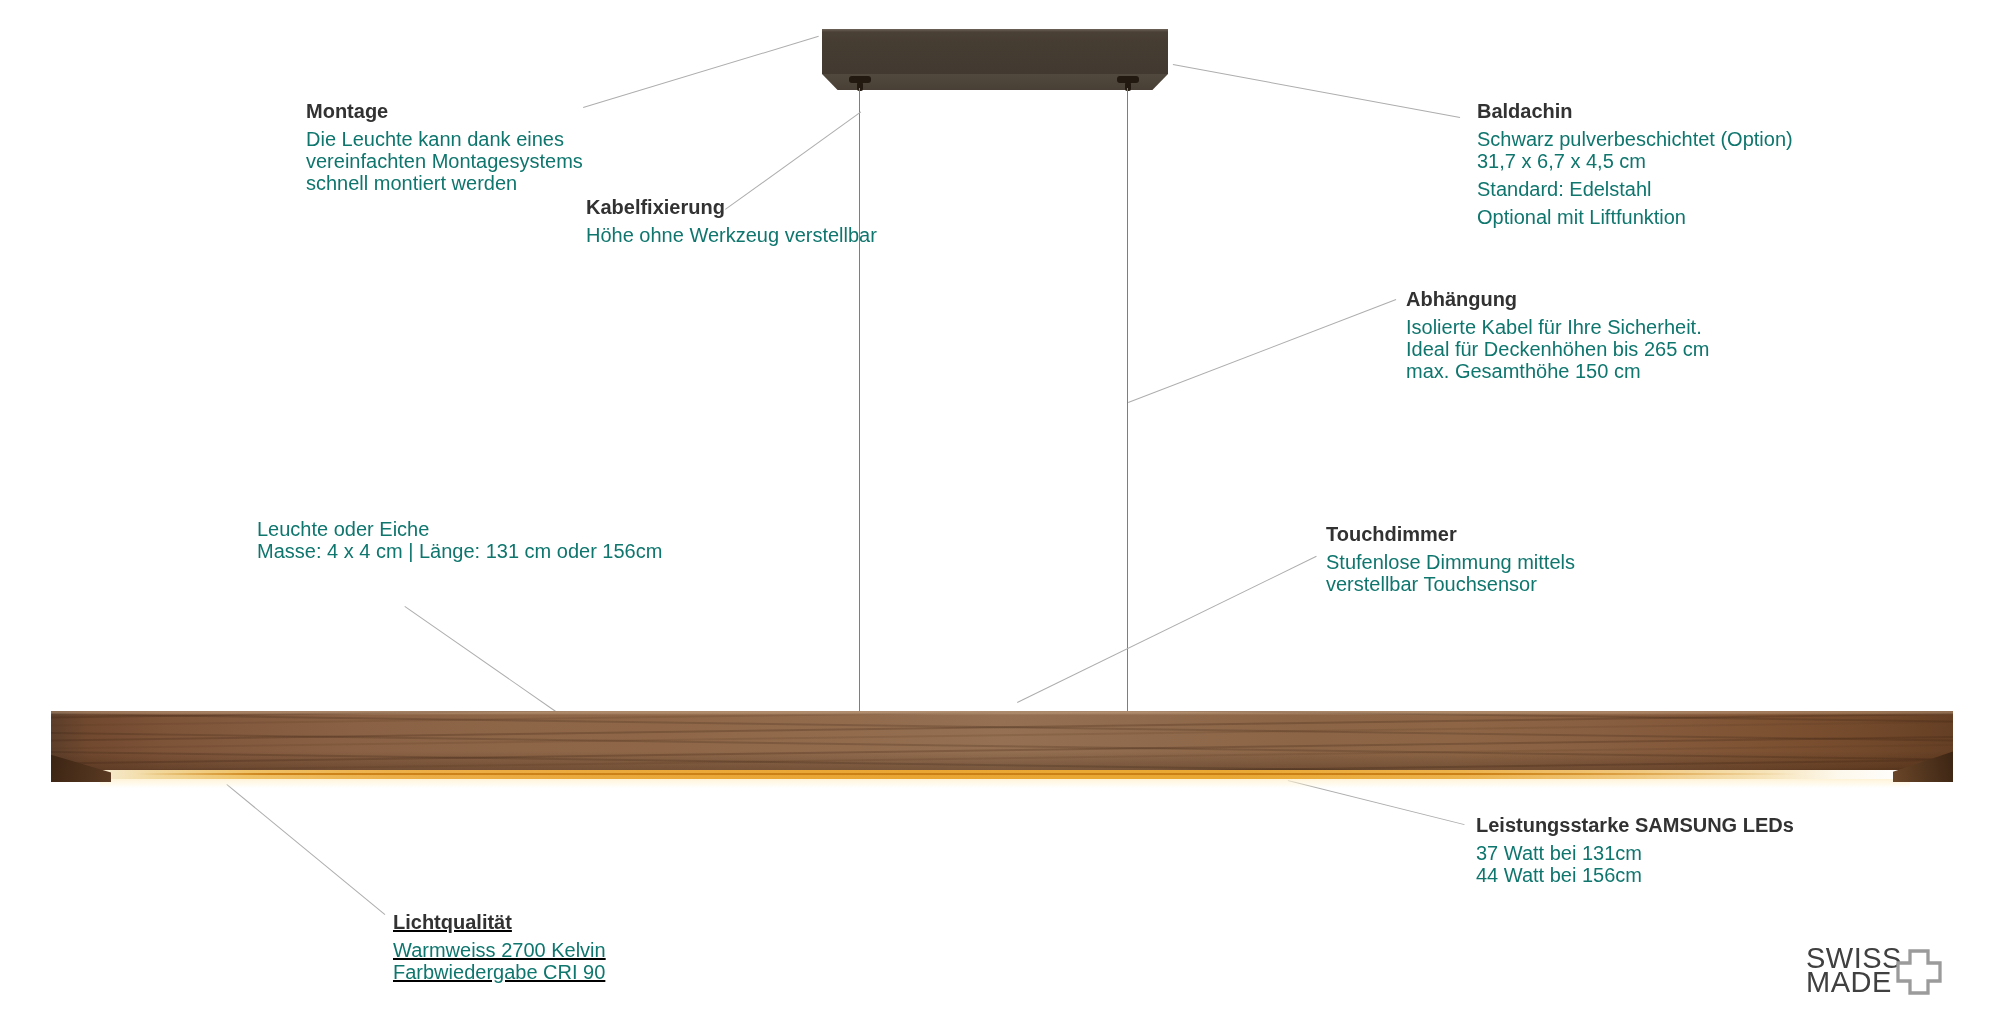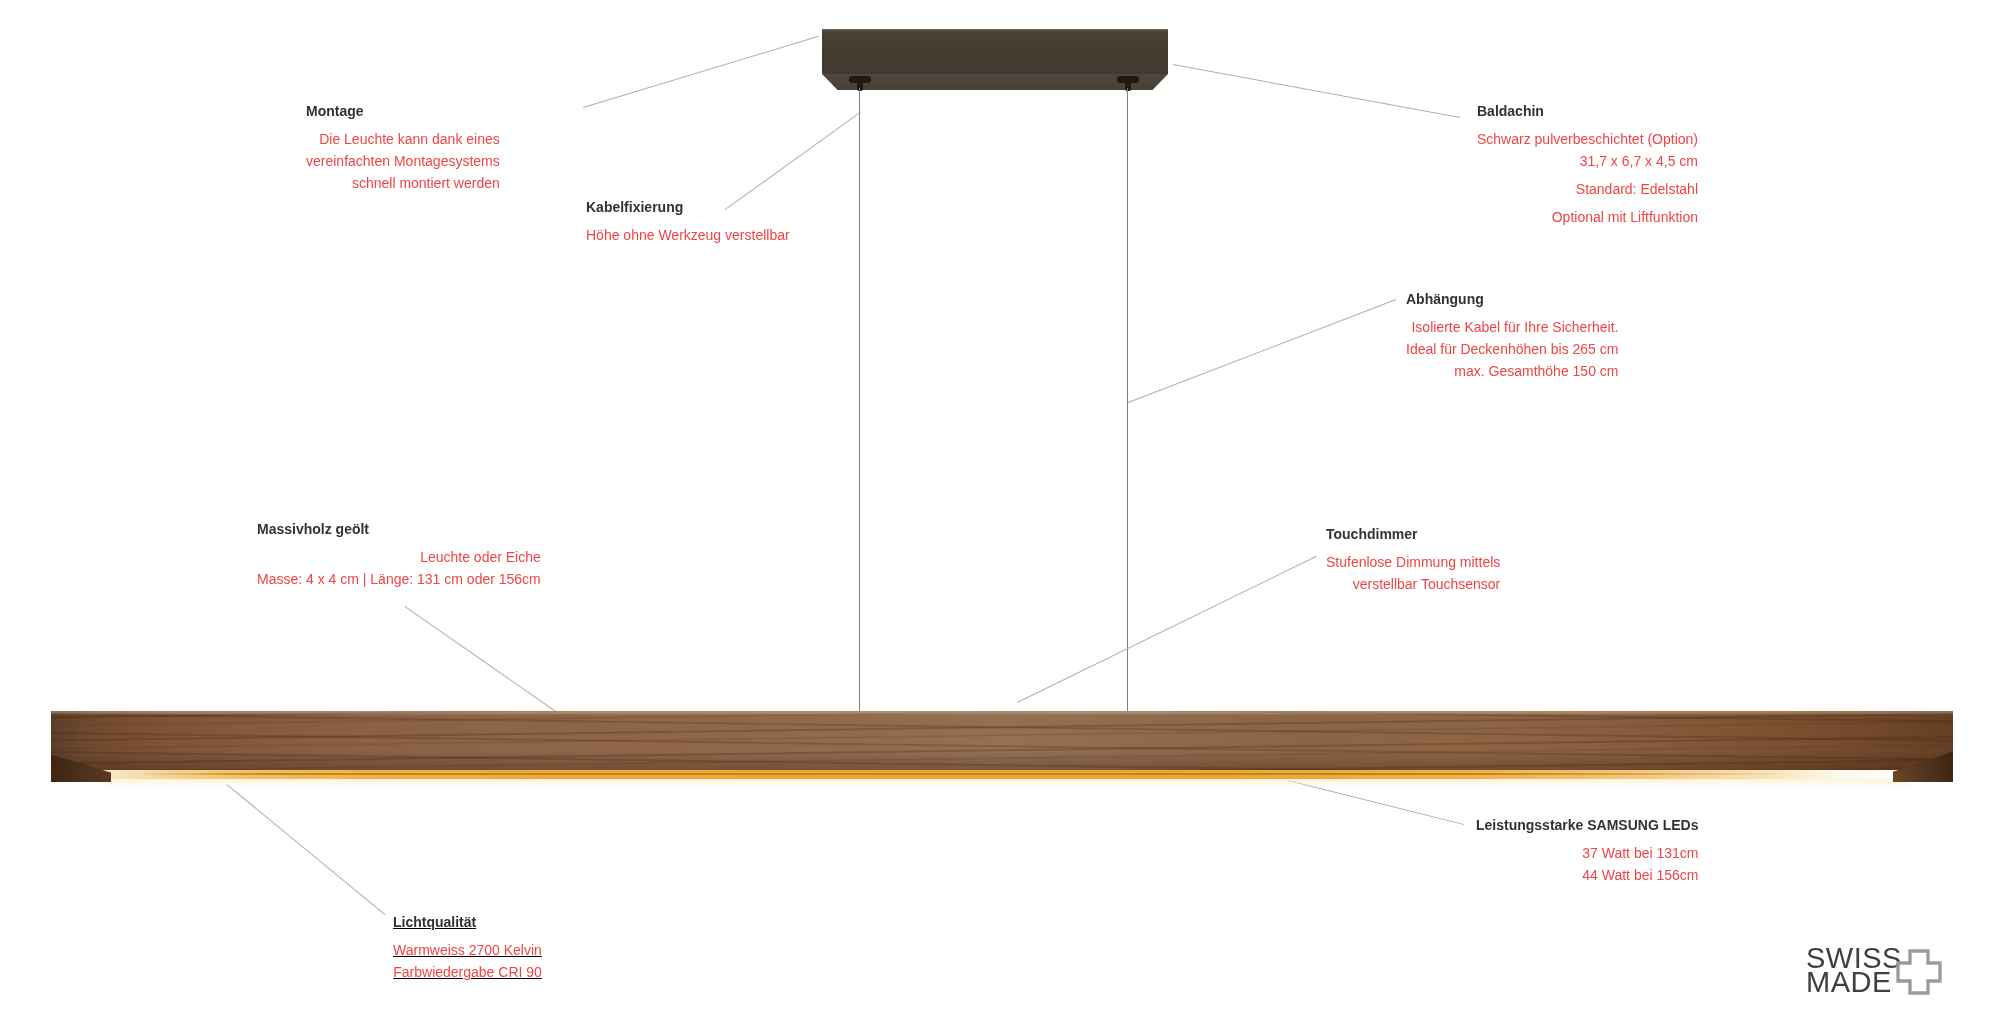--- a/index.html
+++ b/index.html
@@ -1,23 +1,23 @@
 <!DOCTYPE html>
 <html><head>
 <meta charset="utf-8">
 <style>
   html,body{margin:0;padding:0;background:#fff;}
   #stage{
     position:relative;width:2000px;height:1011px;background:#ffffff;overflow:hidden;
     font-family:"Liberation Sans","DejaVu Sans",sans-serif;
   }
   
-  .note{position:absolute;font-size:14px;line-height:22px;white-space:nowrap;}
+  .note{position:absolute;font-size:20px;line-height:22px;white-space:nowrap;}
   .note-h{font-weight:700;color:#323232;margin-bottom:6px;}
-  .note-l{color:#ef4444;font-weight:400;text-align:right;}
+  .note-l{color:#0f766e;font-weight:400;}
   .gap{margin-top:6px;}
   
   .leader{position:absolute;height:1px;background:#adadad;transform-origin:0 0;}
   #ld-montage   {left:583px;top:107px;width:246px;transform:rotate(-16.81deg);}
   #ld-kabel     {left:725px;top:209px;width:167px;transform:rotate(-35.70deg);}
   #ld-baldachin {left:1173px;top:64px;width:292px;transform:rotate(10.46deg);}
   #ld-abhaeng   {left:1128px;top:402px;width:287px;transform:rotate(-21.02deg);}
   #ld-massiv    {left:405px;top:606px;width:184px;transform:rotate(34.82deg);}
   #ld-touch     {left:1017px;top:702px;width:333px;transform:rotate(-26.03deg);}
   #ld-samsung   {left:1288px;top:780px;width:182px;transform:rotate(14.04deg);}
@@ -125,21 +125,20 @@
   </div>
 
   <div class="note" style="left:1406px;top:288px;">
     <div class="note-h">Abhängung</div>
     <div class="note-l">Isolierte Kabel für Ihre Sicherheit.</div>
     <div class="note-l">Ideal für Deckenhöhen bis 265 cm</div>
     <div class="note-l">max. Gesamthöhe 150 cm</div>
   </div>
 
   <div class="note" style="left:257px;top:518px;">
-    <div class="note-h">Massivholz geölt</div>
     <div class="note-l">Leuchte oder Eiche</div>
     <div class="note-l">Masse: 4 x 4 cm | Länge: 131 cm oder 156cm</div>
   </div>
 
   <div class="note" style="left:1326px;top:523px;">
     <div class="note-h">Touchdimmer</div>
     <div class="note-l">Stufenlose Dimmung mittels</div>
     <div class="note-l">verstellbar Touchsensor</div>
   </div>
 

